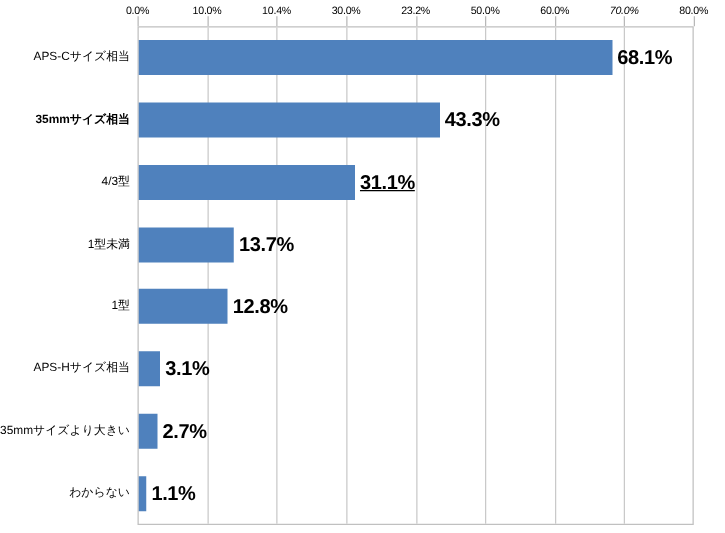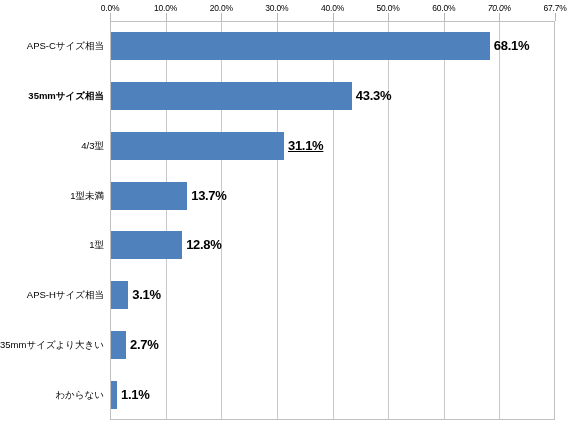--- a/index.html
+++ b/index.html
@@ -82,51 +82,51 @@
     white-space: nowrap;
     line-height: 1;
   }
   .bar {
     position: absolute;
     background: #4f81bd;
     height: 28px;
   }
   .val-label {
     position: absolute;
-    font-size: 13px;
+    font-size: 16px;
     font-weight: bold;
     color: #000000;
     white-space: nowrap;
     line-height: 1;
     letter-spacing: -0.3px;
   }
 </style>
 </head>
 <body>
 
 <div id="chart-root">
 
   <div class="axis-top">
       <div class="tick-label" style="left: 110px;">0.0%</div>
       <div class="tick-mark" style="left: 110px;"></div>
       <div class="tick-label" style="left: 165.625px;">10.0%</div>
       <div class="tick-mark" style="left: 165.625px;"></div>
-      <div class="tick-label" style="left: 221.25px;">20.0%</div>
+      <div class="tick-label" style="left: 221.25px;">10.4%</div>
       <div class="tick-mark" style="left: 221.25px;"></div>
       <div class="tick-label" style="left: 276.875px;">30.0%</div>
       <div class="tick-mark" style="left: 276.875px;"></div>
-      <div class="tick-label" style="left: 332.5px;">40.0%</div>
+      <div class="tick-label" style="left: 332.5px;">23.2%</div>
       <div class="tick-mark" style="left: 332.5px;"></div>
       <div class="tick-label" style="left: 388.125px;">50.0%</div>
       <div class="tick-mark" style="left: 388.125px;"></div>
       <div class="tick-label" style="left: 443.75px;">60.0%</div>
       <div class="tick-mark" style="left: 443.75px;"></div>
       <div class="tick-label" style="left: 499.375px; font-style: italic;">70.0%</div>
       <div class="tick-mark" style="left: 499.375px;"></div>
-      <div class="tick-label" style="left: 555px;">67.7%</div>
+      <div class="tick-label" style="left: 555px;">80.0%</div>
       <div class="tick-mark" style="left: 555px;"></div>
     </div>
 
   <div class="plot-area">
       <div class="gridline" style="left: 54.625px;"></div>
       <div class="gridline" style="left: 110.25px;"></div>
       <div class="gridline" style="left: 165.875px;"></div>
       <div class="gridline" style="left: 221.5px;"></div>
       <div class="gridline" style="left: 277.125px;"></div>
       <div class="gridline" style="left: 332.75px;"></div>

